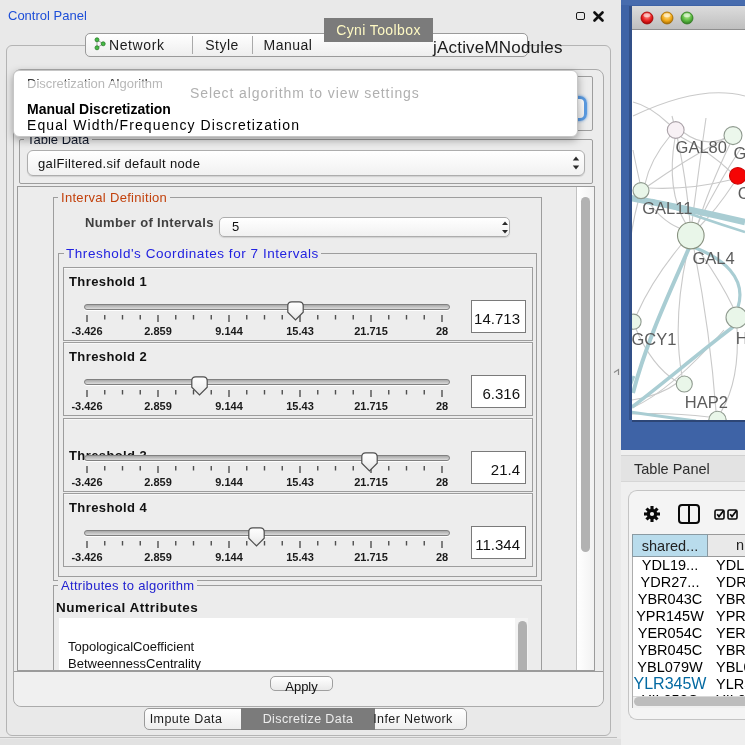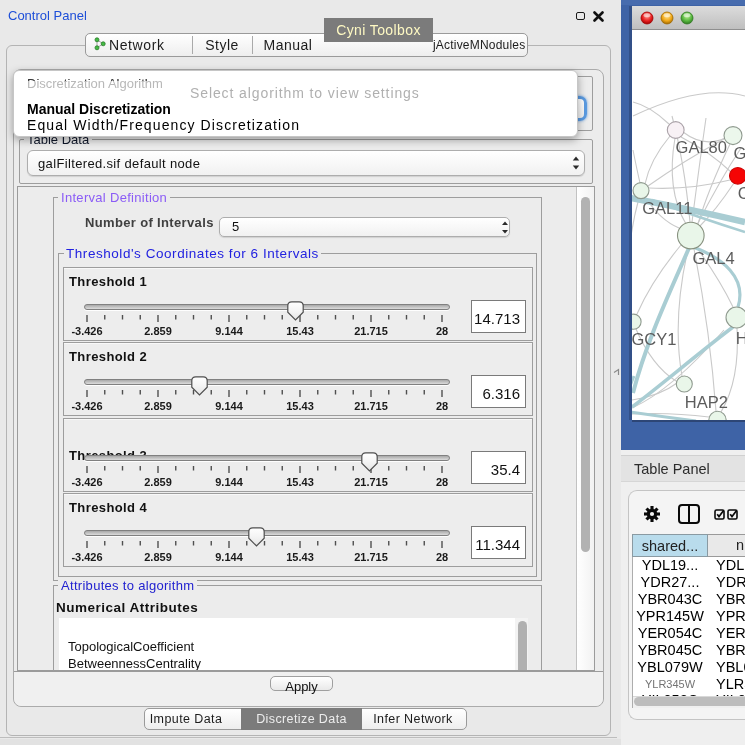--- a/index.html
+++ b/index.html
@@ -23,47 +23,47 @@
 <svg style="position:absolute;left:94px;top:37px" width="12" height="14" viewBox="0 0 12 14">
 <path d="M3,2.8 L9.2,6.8 M3,10.8 L9.2,6.8 M3,2.8 L3,10.8" stroke="#9a9a9a" stroke-width="0.9"></path>
 <circle cx="3" cy="2.8" r="2" fill="#44bb44" stroke="#2a7a2a" stroke-width="0.8"></circle>
 <circle cx="3" cy="10.8" r="2" fill="#44bb44" stroke="#2a7a2a" stroke-width="0.8"></circle>
 <circle cx="9.2" cy="6.8" r="2" fill="#44bb44" stroke="#2a7a2a" stroke-width="0.8"></circle>
   </svg>
 <div class="t" style="left:109px;top:37px;font-size:14px;letter-spacing:0.6px;color:#1c1c1c;">Network</div>
 <div class="t" style="left:192px;top:37px;width:60px;text-align:center;font-size:14px;letter-spacing:0.5px;color:#1c1c1c;">Style</div>
 <div class="t" style="left:252px;top:37px;width:72px;text-align:center;font-size:14px;letter-spacing:0.5px;color:#1c1c1c;">Manual</div>
 <div class="t" style="left:324px;top:18px;width:109px;height:24px;background:#7b7b7b;line-height:24px;text-align:center;font-size:14px;letter-spacing:0.4px;color:#fef9c3;">Cyni Toolbox</div>
-<div class="t" style="left:433px;top:38px;width:79px;text-align:center;font-size:12px;letter-spacing:0.2px;color:#1c1c1c;">jActiveMNodules</div>
+<div class="t" style="left:433px;top:38px;width:79px;text-align:center;font-size:17px;letter-spacing:0.2px;color:#1c1c1c;">jActiveMNodules</div>
 <div style="left:13px;top:69px;width:591px;height:638px;background:#ececec;border:1px solid #ababab;border-radius:8px;"></div>
 <div style="left:19px;top:76px;width:574px;height:55px;border:1px solid #9d9d9d;border-radius:2px;"></div>
 <div class="t" style="left:36px;top:71px;background:#ececec;padding:0 3px;font-size:13px;color:#333;">Discretization Algorithm</div>
 <div style="left:555px;top:96px;width:32px;height:25px;border:3px solid #5a9ae0;border-radius:7px;background:linear-gradient(#ffffff,#f0f0f0);box-shadow:0 0 3px rgba(70,140,220,0.8);"></div>
 <div style="left:19px;top:139px;width:574px;height:45px;border:1px solid #9d9d9d;border-radius:2px;"></div>
 <div class="t" style="left:24px;top:132px;background:#ececec;padding:0 3px;font-size:13px;color:#0f172a;">Table Data</div>
 <div style="left:27px;top:150px;width:558px;height:26px;background:linear-gradient(#ffffff,#f1f1f1);border:1px solid #adadad;border-radius:6px;box-shadow:0 1px 1px rgba(0,0,0,0.12);"></div>
 <div class="t" style="left:38px;top:156px;font-size:13px;letter-spacing:0.35px;color:#111;">galFiltered.sif default node</div>
 <svg style="position:absolute;left:571px;top:156px" width="10" height="14" viewBox="0 0 10 14">
 <path d="M5,0.5 L8.2,4.5 L1.8,4.5 Z" fill="#2a2a2a"></path>
     <path d="M5,13.5 L8.2,9.5 L1.8,9.5 Z" fill="#2a2a2a"></path>
   </svg>
 <div style="left:17px;top:186px;width:578px;height:485px;border:1px solid #9b9b9b;background:#ececec;"></div>
 <div style="left:576px;top:187px;width:18px;height:483px;background:linear-gradient(90deg,#ffffff,#f2f2f2);border-left:1px solid #c2c2c2;"></div>
 <div style="left:581px;top:197px;width:9px;height:355px;background:#b2b2b2;border-radius:4.5px;"></div>
 <div style="left:53px;top:197px;width:489px;height:384px;border:1px solid #9d9d9d;"></div>
-<div class="t" style="left:58px;top:190px;background:#ececec;padding:0 3px;font-size:13px;letter-spacing:0.3px;color:#8b5cf6;">Interval Definition</div>
+<div class="t" style="left:58px;top:190px;background:#ececec;padding:0 3px;font-size:13px;letter-spacing:0.3px;color:#c2410c;">Interval Definition</div>
 <div class="t" style="left:85px;top:215px;font-size:13px;font-weight:bold;letter-spacing:0.35px;color:#404040;">Number of Intervals</div>
 <div style="left:219px;top:217px;width:291px;height:20px;background:linear-gradient(#ffffff,#f1f1f1);border:1px solid #adadad;border-radius:5px;box-shadow:0 1px 1px rgba(0,0,0,0.12);"></div>
 <div class="t" style="left:232px;top:219px;font-size:13px;color:#111;">5</div>
 <svg style="position:absolute;left:500px;top:221px" width="10" height="13" viewBox="0 0 10 13">
 <path d="M5,0.5 L8,4 L2,4 Z" fill="#2a2a2a"></path>
     <path d="M5,12.5 L8,9 L2,9 Z" fill="#2a2a2a"></path>
   </svg>
 <div style="left:58px;top:253px;width:479px;height:324px;border:1px solid #9d9d9d;"></div>
-<div class="t" style="left:64px;top:246px;background:#ececec;padding:0 2px;font-size:13.5px;letter-spacing:0.55px;color:#2222e0;">Threshold's Coordinates for 6 Intervals</div>
+<div class="t" style="left:64px;top:246px;background:#ececec;padding:0 2px;font-size:13.5px;letter-spacing:0.55px;color:#2222e0;">Threshold's Coordinates for 7 Intervals</div>
 <div style="left:63px;top:267px;width:470px;height:74px;border:1px solid #9d9d9d;background:#ededed;box-shadow:inset 0 1px 0 #f8f8f8;"></div>
 <div class="t" style="left:69px;top:274px;font-size:13px;font-weight:bold;letter-spacing:0.4px;color:#111;">Threshold 1</div>
 <div style="left:84px;top:304px;width:366px;height:6px;border:1px solid #808080;border-radius:3px;background:linear-gradient(#a8a8a8,#dcdcdc);box-shadow:0 1px 0 rgba(255,255,255,0.9);"></div>
 <svg style="position:absolute;left:63px;top:267px" width="470" height="74" viewBox="0 0 470 74">
     <line x1="24.00" y1="48" x2="24.00" y2="55" stroke="#4f4f4f" stroke-width="1.4"></line>
     <line x1="41.75" y1="48" x2="41.75" y2="52.5" stroke="#4f4f4f" stroke-width="1.4"></line>
     <line x1="59.50" y1="48" x2="59.50" y2="52.5" stroke="#4f4f4f" stroke-width="1.4"></line>
     <line x1="77.25" y1="48" x2="77.25" y2="52.5" stroke="#4f4f4f" stroke-width="1.4"></line>
     <line x1="95.00" y1="48" x2="95.00" y2="55" stroke="#4f4f4f" stroke-width="1.4"></line>
     <line x1="112.75" y1="48" x2="112.75" y2="52.5" stroke="#4f4f4f" stroke-width="1.4"></line>
@@ -181,21 +181,21 @@
 <defs>
       <linearGradient id="thg3" x1="0" y1="0" x2="0" y2="1">
 <stop offset="0" stop-color="#ffffff"></stop>
         <stop offset="0.5" stop-color="#f4f4f4"></stop>
         <stop offset="1" stop-color="#e4e4e4"></stop>
       </linearGradient>
     </defs>
 <path d="M0.8,4.8 Q0.8,0.8 4.8,0.8 L12.2,0.8 Q16.2,0.8 16.2,4.8 L16.2,11.2 L8.5,19 L0.8,11.2 Z" fill="url(#thg3)" stroke="#4e4e4e" stroke-width="1.2"></path>
   </svg>
 <div style="left:471px;top:451px;width:55px;height:33px;background:#ffffff;border:1.2px solid #7a7a7a;"></div>
-<div class="t" style="left:471px;top:461px;width:49px;text-align:right;font-size:15px;color:#111;">35.4</div>
+<div class="t" style="left:471px;top:461px;width:49px;text-align:right;font-size:15px;color:#111;">21.4</div>
 <div style="left:63px;top:493px;width:470px;height:74px;border:1px solid #9d9d9d;background:#ededed;box-shadow:inset 0 1px 0 #f8f8f8;"></div>
 <div class="t" style="left:69px;top:500px;font-size:13px;font-weight:bold;letter-spacing:0.4px;color:#111;">Threshold 4</div>
 <div style="left:84px;top:530px;width:366px;height:6px;border:1px solid #808080;border-radius:3px;background:linear-gradient(#a8a8a8,#dcdcdc);box-shadow:0 1px 0 rgba(255,255,255,0.9);"></div>
 <svg style="position:absolute;left:63px;top:493px" width="470" height="74" viewBox="0 0 470 74">
     <line x1="24.00" y1="48" x2="24.00" y2="55" stroke="#4f4f4f" stroke-width="1.4"></line>
     <line x1="41.75" y1="48" x2="41.75" y2="52.5" stroke="#4f4f4f" stroke-width="1.4"></line>
     <line x1="59.50" y1="48" x2="59.50" y2="52.5" stroke="#4f4f4f" stroke-width="1.4"></line>
     <line x1="77.25" y1="48" x2="77.25" y2="52.5" stroke="#4f4f4f" stroke-width="1.4"></line>
     <line x1="95.00" y1="48" x2="95.00" y2="55" stroke="#4f4f4f" stroke-width="1.4"></line>
     <line x1="112.75" y1="48" x2="112.75" y2="52.5" stroke="#4f4f4f" stroke-width="1.4"></line>
@@ -238,21 +238,21 @@
 <div class="t" style="left:56px;top:600px;font-size:13.5px;font-weight:bold;letter-spacing:0.5px;color:#111;">Numerical Attributes</div>
 <div style="left:59px;top:618px;width:456px;height:52px;background:#ffffff;"></div>
 <div class="t" style="left:68px;top:622px;font-size:13px;color:#111;margin-top:48px;">SelfLoops</div>
 <div class="t" style="left:68px;top:639px;font-size:13px;color:#111;">TopologicalCoefficient</div>
 <div class="t" style="left:68px;top:656px;width:300px;height:14px;overflow:hidden;font-size:13px;color:#111;">BetweennessCentrality</div>
 <div style="left:515px;top:618px;width:13px;height:52px;background:#f3f3f3;"></div>
 <div style="left:518px;top:621px;width:9px;height:49px;background:#b0b0b0;border-radius:4.5px 4.5px 0 0;"></div>
 <div style="left:14px;top:671px;width:589px;height:35px;background:#f0f0f0;border-top:1px solid #9b9b9b;border-radius:0 0 8px 8px;"></div>
 <div class="t" style="left:270px;top:676px;width:63px;height:15px;background:linear-gradient(#ffffff,#e9e9e9);border:1px solid #9f9f9f;border-radius:5px;line-height:20px;text-align:center;font-size:13px;color:#111;">Apply</div>
 <div style="left:144px;top:708px;width:323px;height:22px;background:linear-gradient(#ffffff,#eeeeee);border:1px solid #9a9a9a;border-radius:5px;"></div>
-<div class="t" style="left:241px;top:708px;width:121px;height:22px;background:#7b7b7b;line-height:22px;text-align:center;font-size:12.5px;letter-spacing:0.4px;color:#ededed;">Discretize Data</div>
+<div class="t" style="left:241px;top:708px;width:134px;height:22px;background:#7b7b7b;line-height:22px;text-align:center;font-size:12.5px;letter-spacing:0.4px;color:#ededed;">Discretize Data</div>
 <div class="t" style="left:144px;top:712px;width:84px;text-align:center;font-size:12.5px;letter-spacing:0.4px;color:#1c1c1c;">Impute Data</div>
 <div class="t" style="left:359px;top:712px;width:108px;text-align:center;font-size:12.5px;letter-spacing:0.4px;color:#1c1c1c;">Infer Network</div>
 <div style="left:13px;top:70px;width:565px;height:67px;background:#ffffff;border:1px solid #c6c6c6;border-radius:6px;box-shadow:0 3px 8px rgba(0,0,0,0.35);z-index:50;"></div>
 <div class="t" style="left:27px;top:76px;font-size:13px;color:#b8b8b8;z-index:51;">Discretization Algorithm</div>
 <div style="left:27px;top:76px;width:160px;height:4.7px;overflow:hidden;z-index:52;">
     <div style="position:static;font-size:13px;color:#3a3a3a;white-space:nowrap;">Discretization Algorithm</div>
   </div>
 <div class="t" style="left:190px;top:85px;font-size:14px;letter-spacing:0.9px;color:#b0b0b0;z-index:51;">Select algorithm to view settings</div>
 <div class="t" style="left:27px;top:100.5px;font-size:14px;font-weight:bold;color:#000;z-index:51;">Manual Discretization</div>
 <div class="t" style="left:27px;top:117px;font-size:14px;letter-spacing:1.1px;color:#000;z-index:51;">Equal Width/Frequency Discretization</div>
@@ -387,17 +387,17 @@
 <div class="t" style="left:632px;top:591.0px;width:76px;height:16.9px;line-height:16.9px;text-align:center;font-size:14.5px;color:#000;overflow:hidden;">YBR043C</div>
 <div class="t" style="left:716px;top:591.0px;width:29px;height:16.9px;line-height:16.9px;font-size:14.5px;color:#000;overflow:hidden;">YBR0</div>
 <div class="t" style="left:632px;top:607.9px;width:76px;height:16.9px;line-height:16.9px;text-align:center;font-size:14.5px;color:#000;overflow:hidden;">YPR145W</div>
 <div class="t" style="left:716px;top:607.9px;width:29px;height:16.9px;line-height:16.9px;font-size:14.5px;color:#000;overflow:hidden;">YPR1</div>
 <div class="t" style="left:632px;top:624.8px;width:76px;height:16.9px;line-height:16.9px;text-align:center;font-size:14.5px;color:#000;overflow:hidden;">YER054C</div>
 <div class="t" style="left:716px;top:624.8px;width:29px;height:16.9px;line-height:16.9px;font-size:14.5px;color:#000;overflow:hidden;">YER0</div>
 <div class="t" style="left:632px;top:641.7px;width:76px;height:16.9px;line-height:16.9px;text-align:center;font-size:14.5px;color:#000;overflow:hidden;">YBR045C</div>
 <div class="t" style="left:716px;top:641.7px;width:29px;height:16.9px;line-height:16.9px;font-size:14.5px;color:#000;overflow:hidden;">YBR0</div>
 <div class="t" style="left:632px;top:658.6px;width:76px;height:16.9px;line-height:16.9px;text-align:center;font-size:14.5px;color:#000;overflow:hidden;">YBL079W</div>
 <div class="t" style="left:716px;top:658.6px;width:29px;height:16.9px;line-height:16.9px;font-size:14.5px;color:#000;overflow:hidden;">YBL0</div>
-<div class="t" style="left:632px;top:675.5px;width:76px;height:16.9px;line-height:16.9px;text-align:center;font-size:11px;color:#737373;overflow:hidden;">YLR345W</div>
+<div class="t" style="left:632px;top:675.5px;width:76px;height:16.9px;line-height:16.9px;text-align:center;font-size:16px;color:#0369a1;overflow:hidden;">YLR345W</div>
 <div class="t" style="left:716px;top:675.5px;width:29px;height:16.9px;line-height:16.9px;font-size:14.5px;color:#000;overflow:hidden;">YLR3</div>
 <div class="t" style="left:632px;top:692.4px;width:76px;height:16.9px;line-height:16.9px;text-align:center;font-size:14.5px;color:#000;overflow:hidden;">YIL052C</div>
 <div class="t" style="left:716px;top:692.4px;width:29px;height:16.9px;line-height:16.9px;font-size:14.5px;color:#000;overflow:hidden;">YIL0</div>
 <div style="left:633px;top:695.5px;width:112px;height:12.5px;background:#f0f0f0;border-top:1px solid #d8d8d8;"></div>
 <div style="left:634px;top:697px;width:111px;height:8.5px;background:#bdbdbd;border-radius:4.5px 0 0 4.5px;"></div>
 </body></html>

